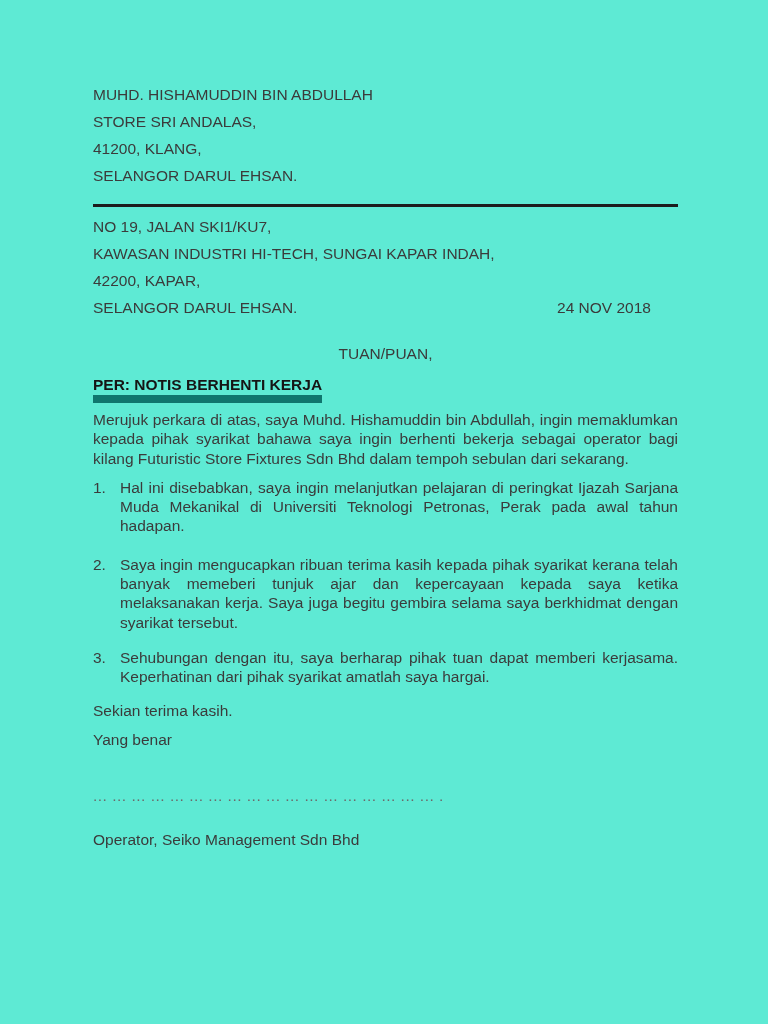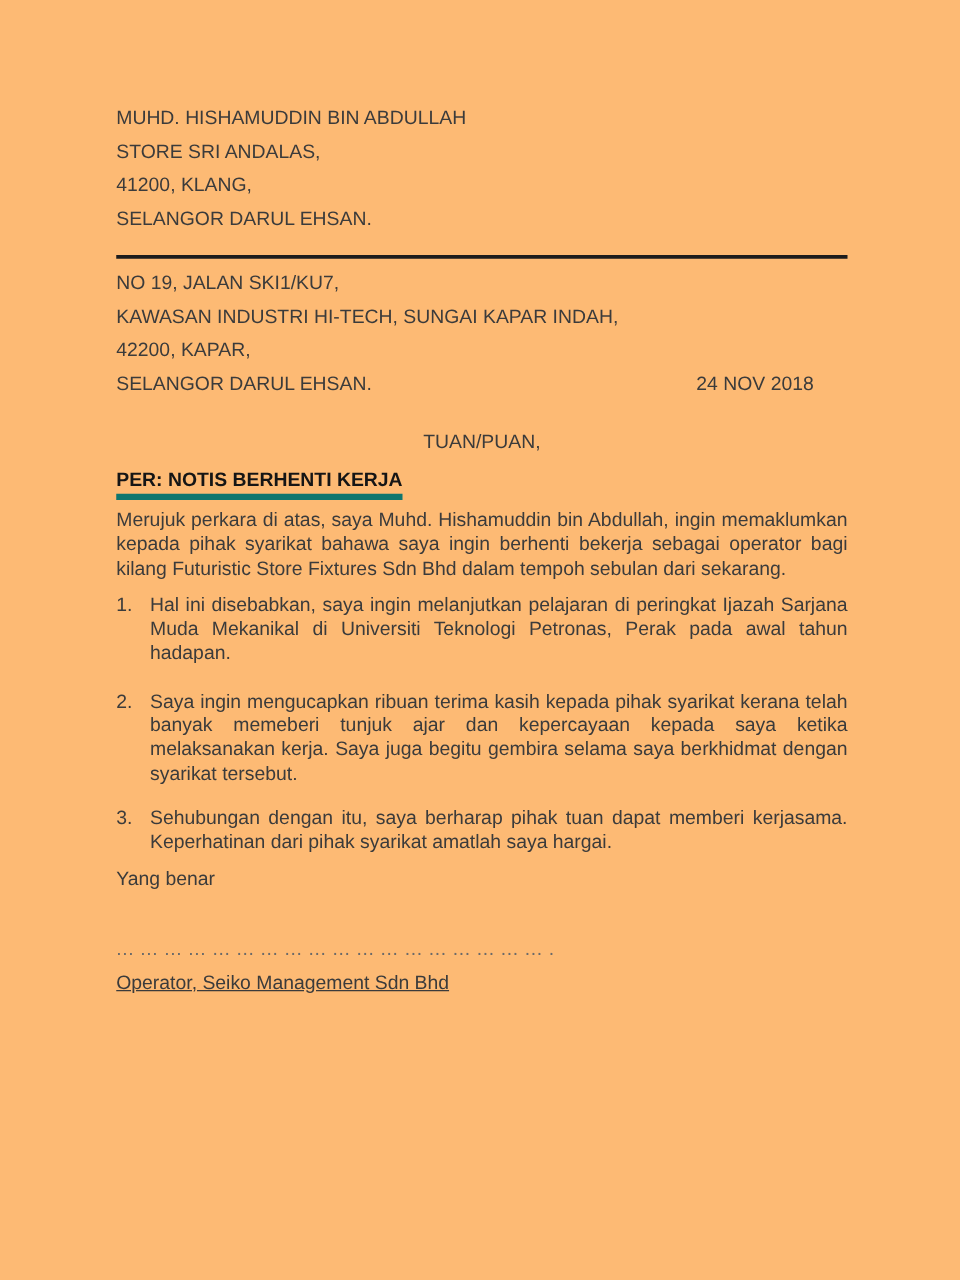--- a/index.html
+++ b/index.html
@@ -1,21 +1,21 @@
 <!DOCTYPE html>
 <html><head>
 <meta charset="utf-8">
 <style>
   * { margin: 0; padding: 0; box-sizing: border-box; }
   html, body { background: #ffffff; }
   .page {
     position: relative;
     width: 768px;
     height: 1024px;
-    background: #fdba74;
+    background: #5eead4;
     font-family: "Liberation Sans", "DejaVu Sans", sans-serif;
     font-size: 15.5px;
     color: #3b3b3b;
     overflow: hidden;
   }
   .content {
     position: absolute;
     top: 85px;
     left: 93px;
     width: 585px;
@@ -43,21 +43,21 @@
     line-height: 19px;
     margin-top: 27px;
     text-align: center;
   }
   .subject-wrap { margin-top: 11px; line-height: 21px; }
   .subject {
     display: inline-block;
     font-weight: bold;
     color: #151515;
     line-height: 19px;
-    border-bottom: 5px solid #0f766e;
+    border-bottom: 8px solid #0f766e;
     padding-bottom: 1px;
   }
   .para {
     margin-top: 7px;
     line-height: 19.3px;
     text-align: justify;
   }
   .list-item {
     display: flex;
     text-align: justify;
@@ -74,21 +74,21 @@
   .closing { margin-top: 14px; line-height: 19px; }
   .signoff { margin-top: 10px; line-height: 19px; }
   .dotted-line {
     margin-top: 37px;
     line-height: 19px;
     color: #6a6a6a;
     letter-spacing: 0.5px;
     white-space: nowrap;
   }
   .sig-name { margin-top: 8px; line-height: 19px; }
-  .sig-role { margin-top: 8px; line-height: 19px; text-decoration: underline; }
+  .sig-role { margin-top: 25px; line-height: 19px; }
 </style>
 </head>
 <body>
 
 <div class="page">
   <div class="content">
 
     <div>
       <p class="addr-line">MUHD. HISHAMUDDIN BIN ABDULLAH</p>
       <p class="addr-line">STORE SRI ANDALAS,</p>
@@ -124,20 +124,21 @@
     <div class="list-item li-2">
       <span class="num">2.</span>
       <span class="item-text">Saya ingin mengucapkan ribuan terima kasih kepada pihak syarikat kerana telah banyak memeberi tunjuk ajar dan kepercayaan kepada saya ketika melaksanakan kerja. Saya juga begitu gembira selama saya berkhidmat dengan syarikat tersebut.</span>
     </div>
 
     <div class="list-item li-3">
       <span class="num">3.</span>
       <span class="item-text">Sehubungan dengan itu, saya berharap pihak tuan dapat memberi kerjasama. Keperhatinan dari pihak syarikat amatlah saya hargai.</span>
     </div>
 
+    <p class="closing">Sekian terima kasih.</p>
 
     <p class="signoff">Yang benar</p>
 
     <div>
       <p class="dotted-line">... ... ... ... ... ... ... ... ... ... ... ... ... ... ... ... ... ... .</p>
       <p class="sig-role">Operator, Seiko Management Sdn Bhd</p>
     </div>
 
   </div>
 </div>

